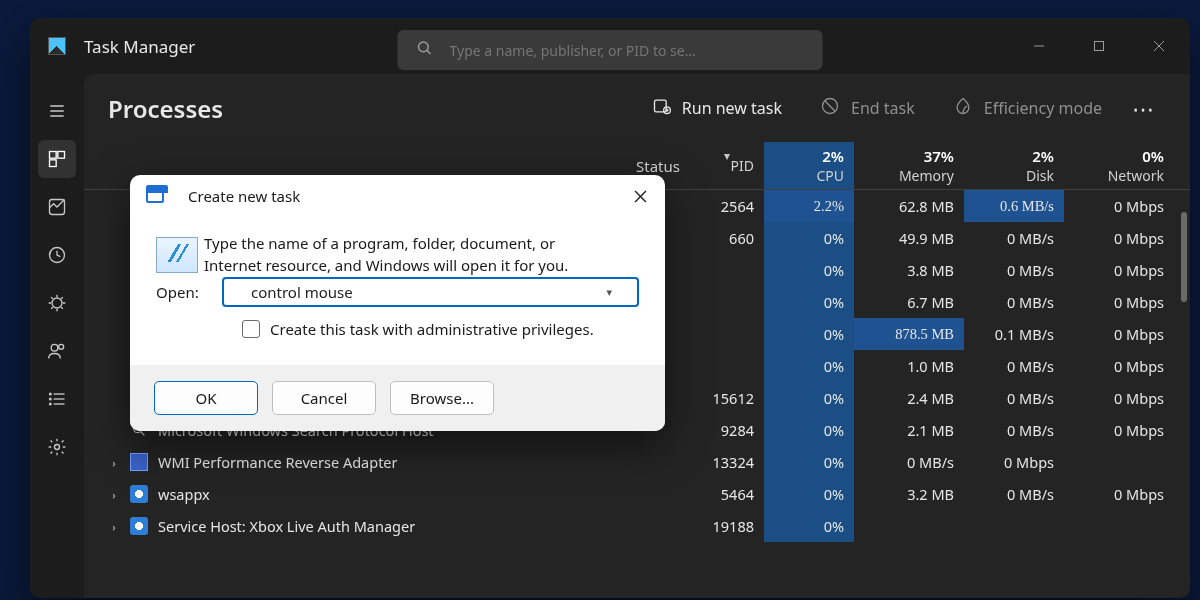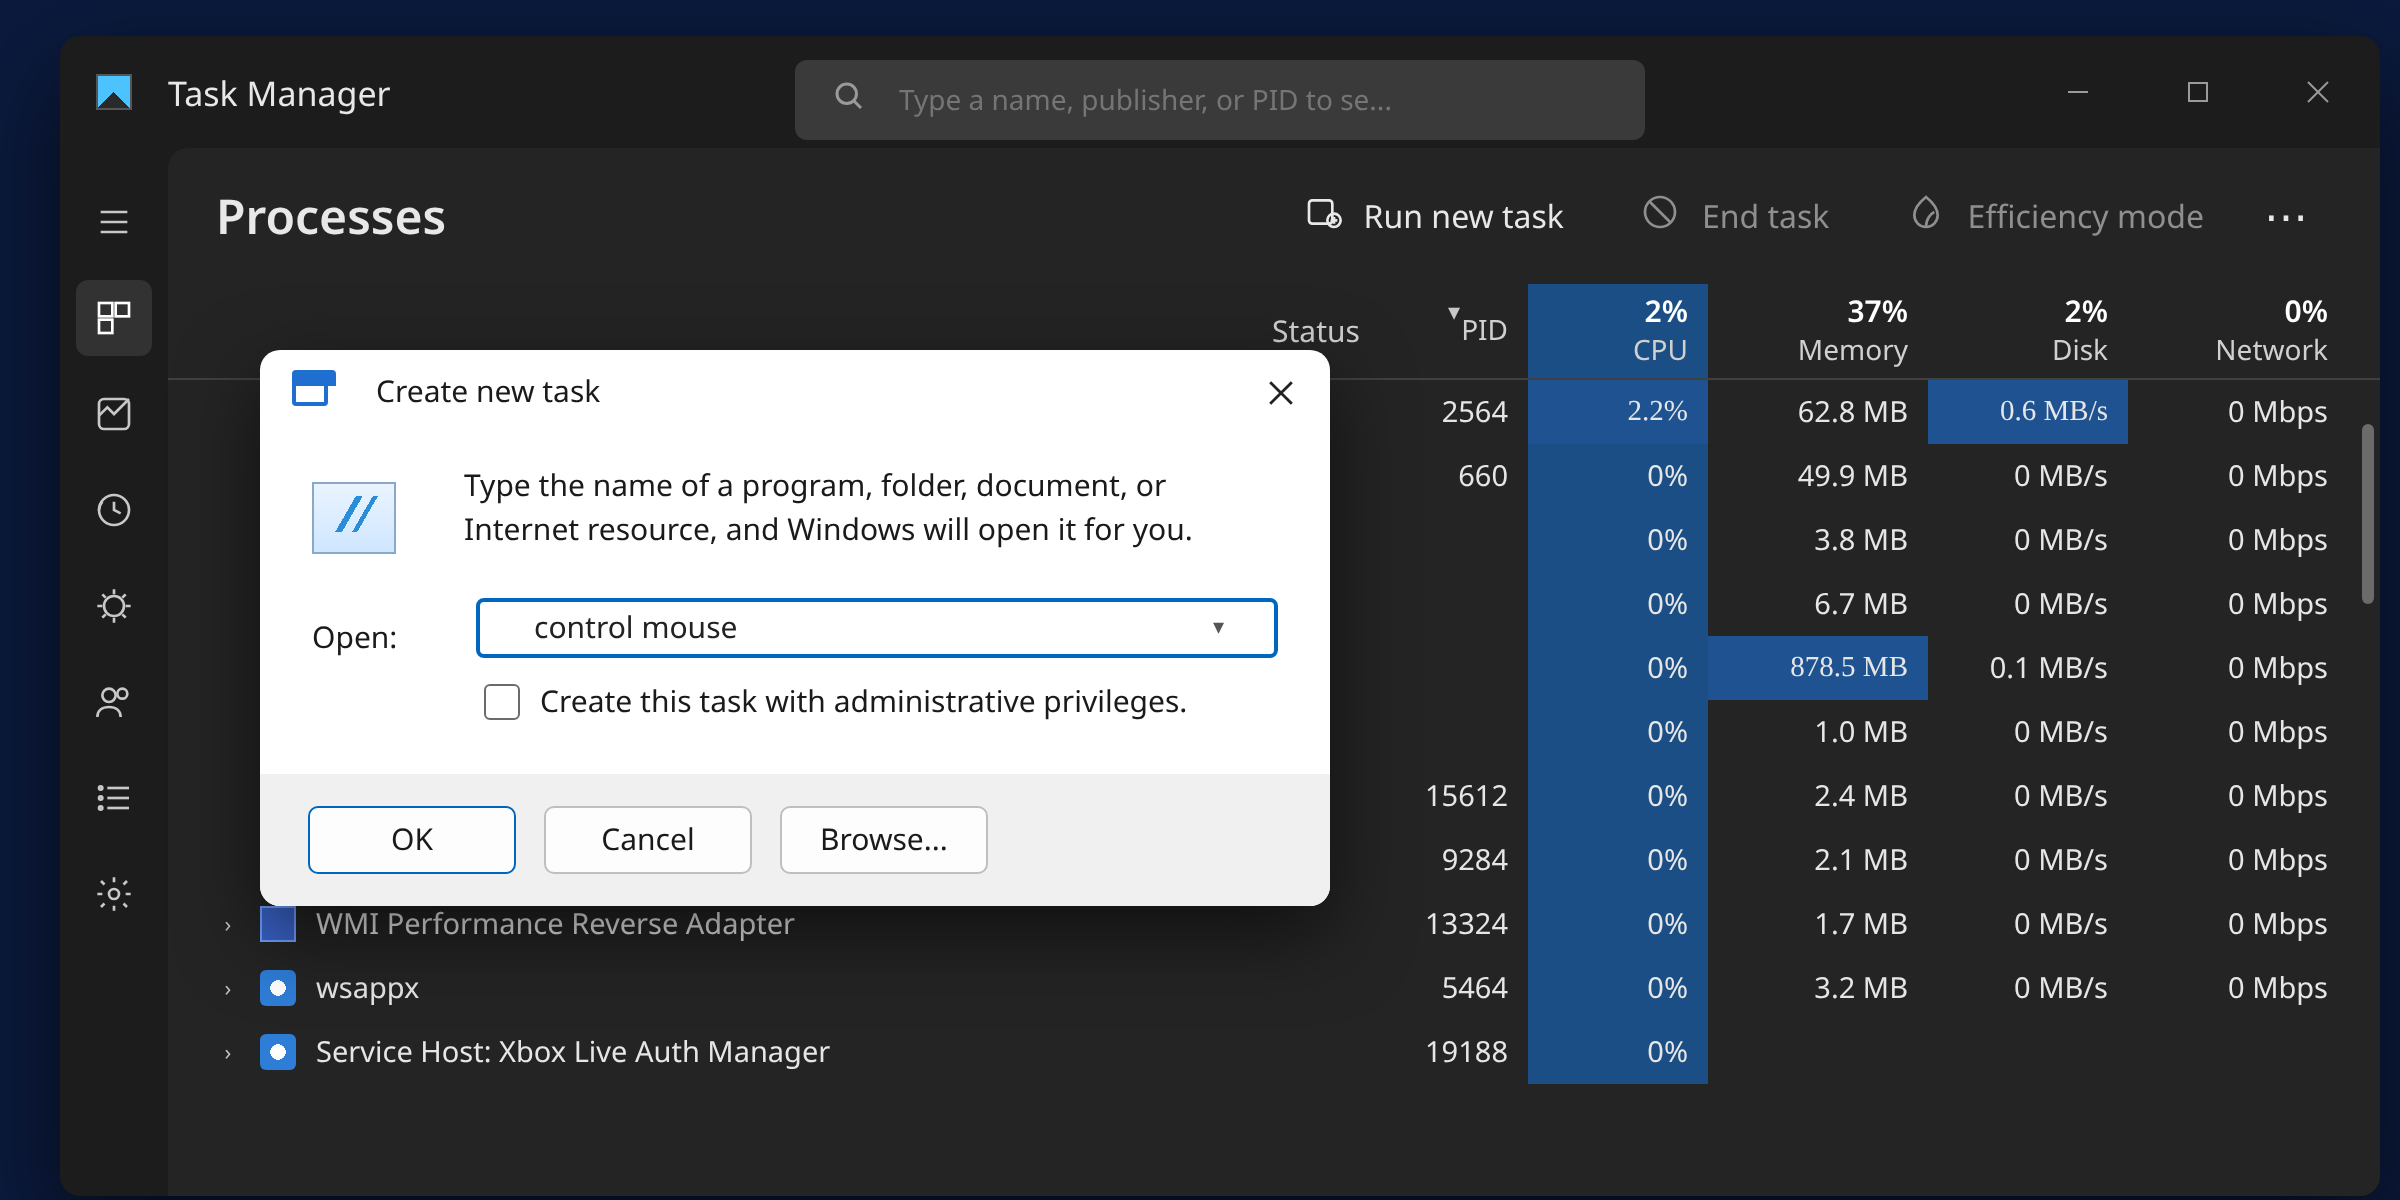--- a/index.html
+++ b/index.html
@@ -103,26 +103,26 @@
     border-radius:10px;box-shadow:0 14px 40px rgba(0,0,0,0.55);
     overflow:hidden;display:flex;flex-direction:column;
   }
   .dlg-head{height:42px;display:flex;align-items:center;gap:24px;padding:0 10px 0 16px;}
   .dlg-icon{width:18px;height:14px;border:2px solid #1f6fd0;border-radius:2px;position:relative;}
   .dlg-icon::before{content:"";position:absolute;left:-2px;top:-6px;width:18px;height:4px;border:2px solid #1f6fd0;border-radius:2px 2px 0 0;background:#1f6fd0;}
   .dlg-title{font-size:15px;}
   .dlg-close{margin-left:auto;width:30px;height:30px;display:flex;align-items:center;justify-content:center;}
   .dlg-close svg{width:13px;height:13px;stroke:#222;stroke-width:1.3;fill:none;}
   .dlg-body{padding:16px 26px 8px 26px;}
-  .dlg-row1{display:flex;gap:34px;align-items:flex-end;}
+  .dlg-row1{display:flex;gap:6px;align-items:center;}
   .runicon{width:42px;height:36px;border:1px solid #8aa8c8;position:relative;background:linear-gradient(#eaf4ff,#cfe6ff);}
   .runicon::after{content:"";position:absolute;left:4px;right:4px;top:6px;height:18px;
     background:linear-gradient(120deg,transparent 40%,#2a8dd8 40% 48%,transparent 48% 60%,#2a8dd8 60% 66%,transparent 66%);}
   .dlg-desc{font-size:15px;line-height:1.45;max-width:400px;}
-  .dlg-row2{display:flex;align-items:flex-end;gap:36px;margin-top:22px;}
+  .dlg-row2{display:flex;align-items:center;gap:20px;}
   .dlg-label{font-size:15px;min-width:46px;}
   .combo{flex:1;height:30px;border:2px solid var(--focus-blue);border-radius:4px;display:flex;align-items:center;padding:0 25px;}
   .combo input{flex:1;border:0;outline:0;font-size:15px;background:transparent;color:#222;}
   .combo .dd{color:#555;font-size:11px;}
   .dlg-row3{display:flex;align-items:center;gap:10px;margin:12px 0 18px 86px;}
   .cb{width:18px;height:18px;border:1.5px solid #6b6b6b;border-radius:3px;}
   .dlg-check-label{font-size:15px;}
   .dlg-foot{background:var(--footer-grey);padding:16px 24px;display:flex;gap:14px;justify-content:flex-start;}
   .dlg-btn{min-width:104px;height:34px;border:1px solid #bfbfbf;border-radius:5px;background:#fdfdfd;font-size:15px;display:flex;align-items:center;justify-content:center;}
   .dlg-btn.primary{border:1.5px solid var(--focus-blue);}
@@ -405,21 +405,20 @@
             </div>
             <div class="trow">
               <div class="name">
                 <span class="caret">›</span>
                 <span class="proc-icon pi-wmi"></span>
                 <span>WMI Performance Reverse Adapter</span>
                 <span style="margin-left:auto;margin-right:40px"></span>
               </div>
               <div class="num">13324</div>
               <div class="num col-cpu">0%</div>
-              <div class="num">1.7 MB</div>
               <div class="num">0 MB/s</div>
               <div class="num">0 Mbps</div>
             </div>
             <div class="trow">
               <div class="name">
                 <span class="caret">›</span>
                 <span class="proc-icon pi-gear"></span>
                 <span>wsappx</span>
                 <span style="margin-left:auto;margin-right:40px"></span>
               </div>

